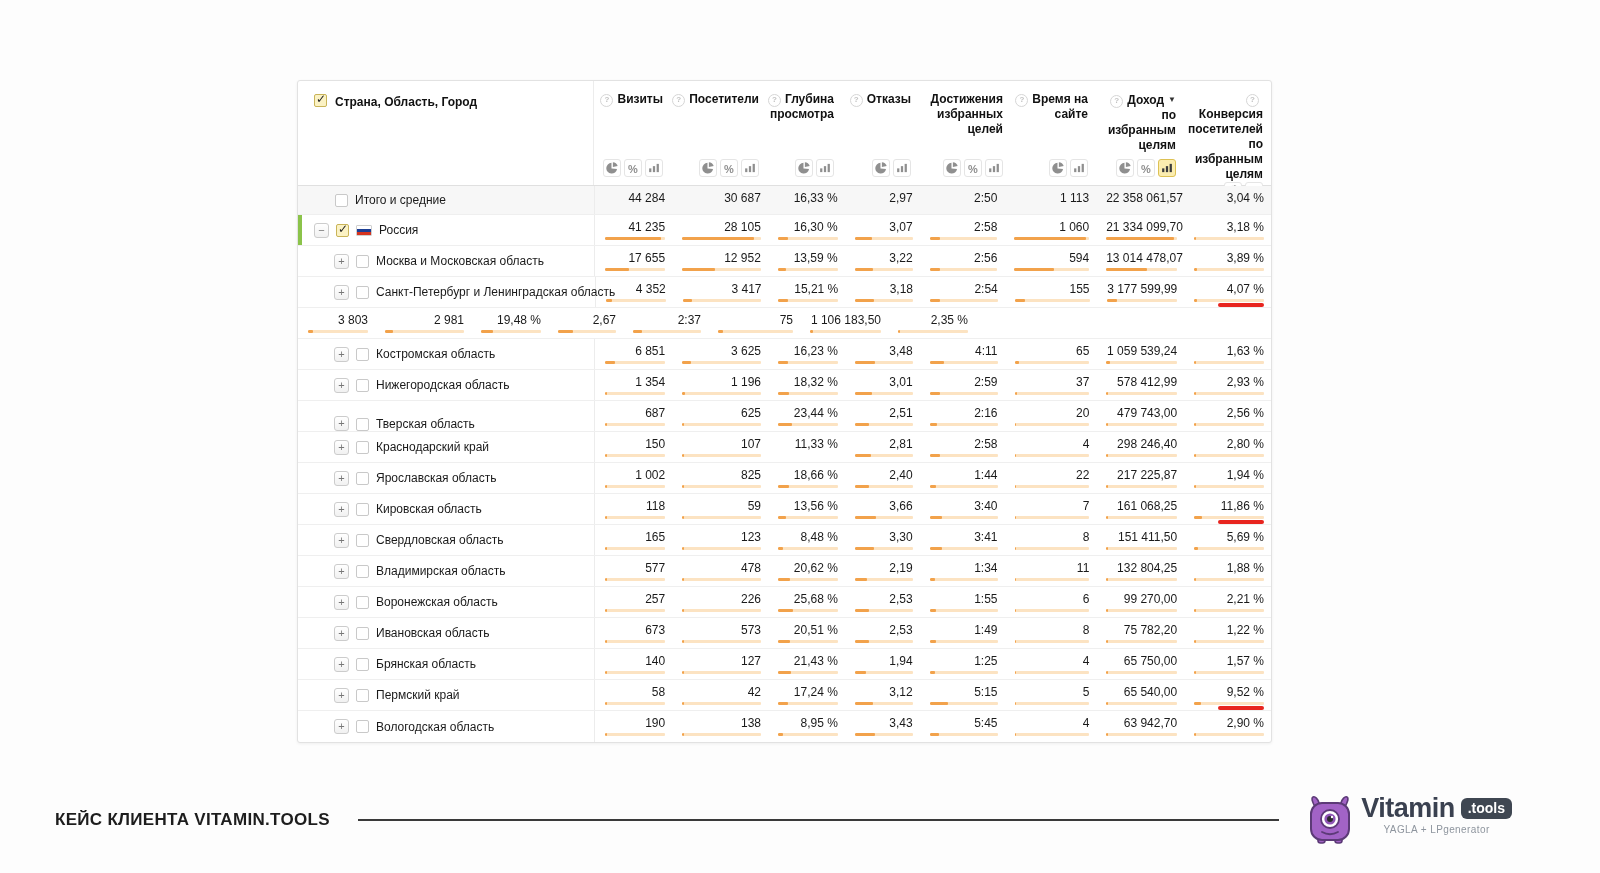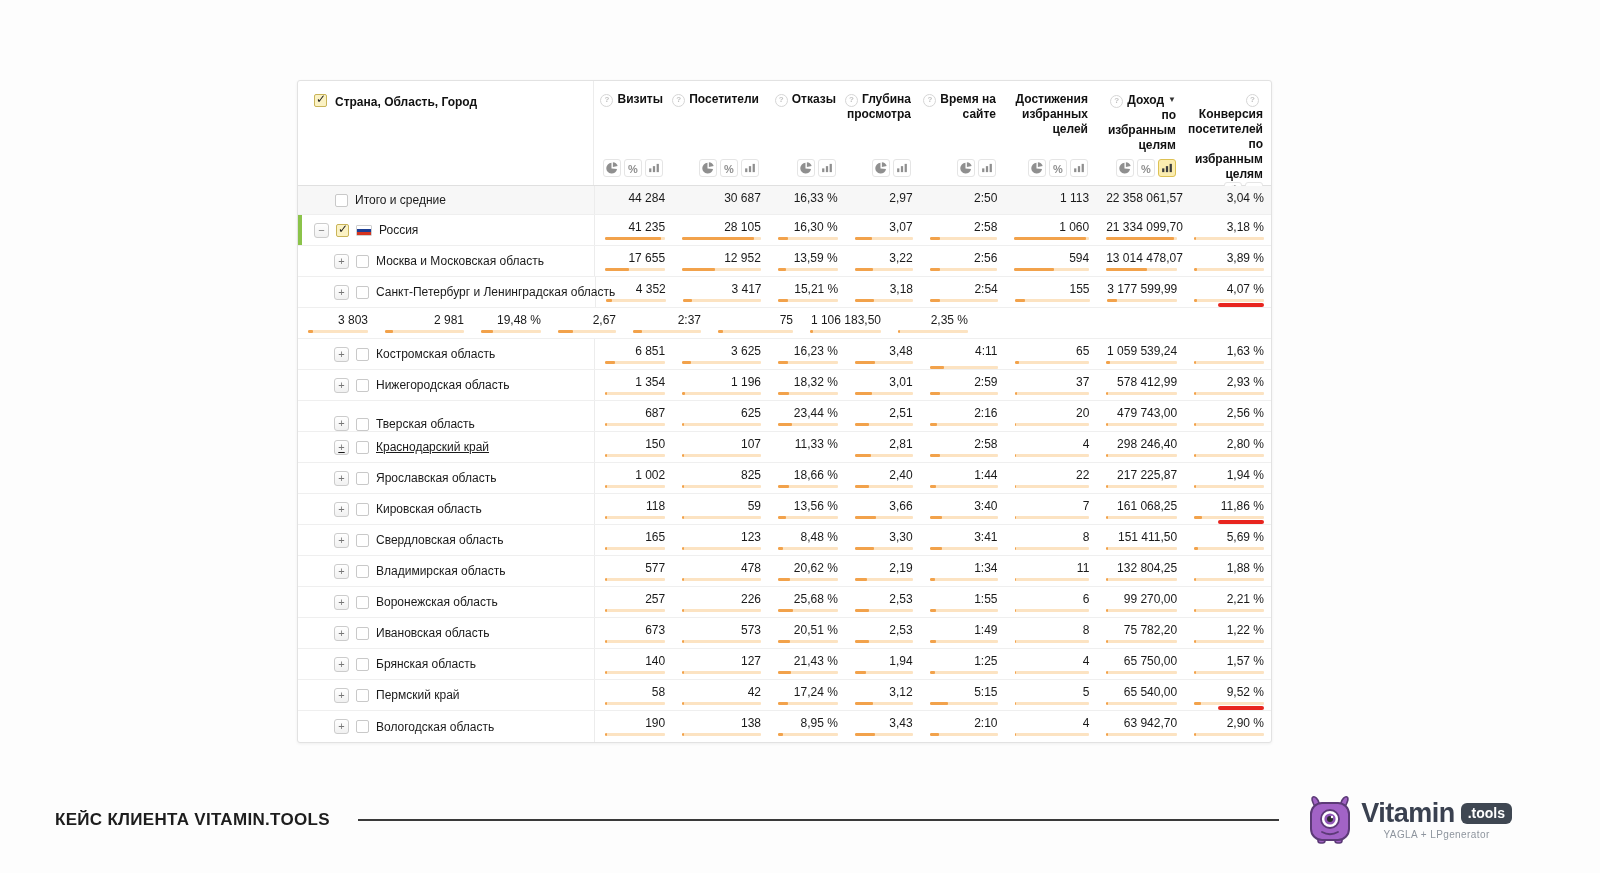--- a/index.html
+++ b/index.html
@@ -52,21 +52,21 @@
   .info-icon::before{content:"?";}
   .mcell{box-sizing:border-box;display:flex;flex-direction:column;padding:5px 7px 0 10px;}
   .mval{font-size:12px;color:#1a1a1a;text-align:right;white-space:nowrap;line-height:14px;}
   .bar-track{height:3px;background:#fce3c2;border-radius:1px;margin-top:3px;overflow:hidden;}
   .bar-fill{height:100%;background:#f2a24b;border-radius:1px;}
   .red-underline{width:46px;height:4px;background:#e8251f;border-radius:2px;margin:1px 0 0 auto;}
   
   .footer{display:flex;align-items:center;margin-top:52px;padding:0 88px 0 55px;}
   .footer-title{font-size:17px;font-weight:bold;color:#1d1d1d;letter-spacing:.3px;white-space:nowrap;}
   .footer-line{flex:1;height:2px;background:#3a3a3a;margin:0 28px;}
-  .logo{display:flex;align-items:center;gap:8px;}
+  .logo{display:flex;align-items:flex-start;gap:8px;}
   .logo-texts{display:flex;flex-direction:column;align-items:center;}
   .logo-row{display:flex;align-items:center;gap:6px;}
   .logo-wordmark{font-size:27px;font-weight:bold;color:#3a4150;letter-spacing:-.5px;line-height:26px;}
   .logo-badge{background:#3f4752;color:#fff;border-radius:6px;font-size:14px;font-weight:bold;
               padding:3px 7px 4px;line-height:14px;}
   .logo-subtitle{font-size:10px;color:#8e959e;letter-spacing:.4px;margin-top:3px;}
 </style>
 </head>
 <body>
 
@@ -112,85 +112,85 @@
             </span>
             <span class="icon-btn">
               <svg width="12" height="12" viewBox="0 0 16 16">
                 <rect x="1.5" y="8.5" width="3" height="5" fill="currentColor"></rect>
                 <rect x="6.5" y="5.5" width="3" height="8" fill="currentColor"></rect>
                 <rect x="11.5" y="2.5" width="3" height="11" fill="currentColor"></rect>
               </svg>
             </span>
           </div>
         </div>
+        <div class="mcol" style="width: 75px;">
+          <div class="hlbl"><span><span class="help-icon"></span>Глубина просмотра</span></div>
+          <div class="icon-row">
+            <span class="icon-btn">
+              <svg width="12" height="12" viewBox="0 0 16 16">
+                <path d="M7.3 8.7 L7.3 1.1 A7.2 7.2 0 1 0 14.7 9.4 Z" fill="currentColor"></path>
+                <path d="M9.2 6.8 L9.2 0.4 A7.6 7.6 0 0 1 15.6 5.2 Z" fill="currentColor"></path>
+              </svg>
+            </span>
+            <span class="icon-btn">
+              <svg width="12" height="12" viewBox="0 0 16 16">
+                <rect x="1.5" y="8.5" width="3" height="5" fill="currentColor"></rect>
+                <rect x="6.5" y="5.5" width="3" height="8" fill="currentColor"></rect>
+                <rect x="11.5" y="2.5" width="3" height="11" fill="currentColor"></rect>
+              </svg>
+            </span>
+          </div>
+        </div>
         <div class="mcol" style="width: 77px;">
           <div class="hlbl"><span><span class="help-icon"></span>Отказы</span></div>
           <div class="icon-row">
             <span class="icon-btn">
               <svg width="12" height="12" viewBox="0 0 16 16">
                 <path d="M7.3 8.7 L7.3 1.1 A7.2 7.2 0 1 0 14.7 9.4 Z" fill="currentColor"></path>
                 <path d="M9.2 6.8 L9.2 0.4 A7.6 7.6 0 0 1 15.6 5.2 Z" fill="currentColor"></path>
               </svg>
             </span>
             <span class="icon-btn">
               <svg width="12" height="12" viewBox="0 0 16 16">
                 <rect x="1.5" y="8.5" width="3" height="5" fill="currentColor"></rect>
                 <rect x="6.5" y="5.5" width="3" height="8" fill="currentColor"></rect>
                 <rect x="11.5" y="2.5" width="3" height="11" fill="currentColor"></rect>
               </svg>
             </span>
           </div>
         </div>
-        <div class="mcol" style="width: 75px;">
-          <div class="hlbl"><span><span class="help-icon"></span>Глубина просмотра</span></div>
+        <div class="mcol" style="width: 92px;">
+          <div class="hlbl"><span>Достижения избранных целей</span></div>
           <div class="icon-row">
             <span class="icon-btn">
               <svg width="12" height="12" viewBox="0 0 16 16">
                 <path d="M7.3 8.7 L7.3 1.1 A7.2 7.2 0 1 0 14.7 9.4 Z" fill="currentColor"></path>
                 <path d="M9.2 6.8 L9.2 0.4 A7.6 7.6 0 0 1 15.6 5.2 Z" fill="currentColor"></path>
               </svg>
+            </span>
+            <span class="icon-btn">
+              <span class="glyph-percent"></span>
             </span>
             <span class="icon-btn">
               <svg width="12" height="12" viewBox="0 0 16 16">
                 <rect x="1.5" y="8.5" width="3" height="5" fill="currentColor"></rect>
                 <rect x="6.5" y="5.5" width="3" height="8" fill="currentColor"></rect>
                 <rect x="11.5" y="2.5" width="3" height="11" fill="currentColor"></rect>
               </svg>
             </span>
           </div>
         </div>
         <div class="mcol" style="width: 85px;">
           <div class="hlbl"><span><span class="help-icon"></span>Время на сайте</span></div>
           <div class="icon-row">
             <span class="icon-btn">
               <svg width="12" height="12" viewBox="0 0 16 16">
                 <path d="M7.3 8.7 L7.3 1.1 A7.2 7.2 0 1 0 14.7 9.4 Z" fill="currentColor"></path>
                 <path d="M9.2 6.8 L9.2 0.4 A7.6 7.6 0 0 1 15.6 5.2 Z" fill="currentColor"></path>
               </svg>
-            </span>
-            <span class="icon-btn">
-              <svg width="12" height="12" viewBox="0 0 16 16">
-                <rect x="1.5" y="8.5" width="3" height="5" fill="currentColor"></rect>
-                <rect x="6.5" y="5.5" width="3" height="8" fill="currentColor"></rect>
-                <rect x="11.5" y="2.5" width="3" height="11" fill="currentColor"></rect>
-              </svg>
-            </span>
-          </div>
-        </div>
-        <div class="mcol" style="width: 92px;">
-          <div class="hlbl"><span>Достижения избранных целей</span></div>
-          <div class="icon-row">
-            <span class="icon-btn">
-              <svg width="12" height="12" viewBox="0 0 16 16">
-                <path d="M7.3 8.7 L7.3 1.1 A7.2 7.2 0 1 0 14.7 9.4 Z" fill="currentColor"></path>
-                <path d="M9.2 6.8 L9.2 0.4 A7.6 7.6 0 0 1 15.6 5.2 Z" fill="currentColor"></path>
-              </svg>
-            </span>
-            <span class="icon-btn">
-              <span class="glyph-percent"></span>
             </span>
             <span class="icon-btn">
               <svg width="12" height="12" viewBox="0 0 16 16">
                 <rect x="1.5" y="8.5" width="3" height="5" fill="currentColor"></rect>
                 <rect x="6.5" y="5.5" width="3" height="8" fill="currentColor"></rect>
                 <rect x="11.5" y="2.5" width="3" height="11" fill="currentColor"></rect>
               </svg>
             </span>
           </div>
         </div>
@@ -507,21 +507,21 @@
           <div class="bar-track">
             <div class="bar-fill" style="width: 16.2%;"></div>
           </div>
         </div>
         <div class="mcell" style="width: 75px;">
           <div class="mval">3,48</div>
           <div class="bar-track">
             <div class="bar-fill" style="width: 34.8%;"></div>
           </div>
         </div>
-        <div class="mcell" style="width: 85px; justify-content: space-between;">
+        <div class="mcell" style="width: 85px;">
           <div class="mval">4:11</div>
           <div class="bar-track">
             <div class="bar-fill" style="width: 20.9%;"></div>
           </div>
         </div>
         <div class="mcell" style="width: 92px;">
           <div class="mval">65</div>
           <div class="bar-track">
             <div class="bar-fill" style="width: 5.8%;"></div>
           </div>
@@ -643,21 +643,21 @@
           </div>
         </div>
         <div class="mcell" style="width: 87px;">
           <div class="mval">2,56 %</div>
           <div class="bar-track">
             <div class="bar-fill" style="width: 2.6%;"></div>
           </div>
         </div>
       </div>
       <div class="row">
-        <div class="name-cell" style="padding-left: 36px; text-decoration: underline;">
+        <div class="name-cell" style="padding-left: 36px;">
           <span class="expander plus"></span>
           <span class="checkbox"></span>
           <span class="rowlbl">Краснодарский край</span>
         </div>
         <div class="mcell" style="width: 77px;">
           <div class="mval">150</div>
           <div class="bar-track">
             <div class="bar-fill" style="width: 2.5%;"></div>
           </div>
         </div>
@@ -1170,21 +1170,21 @@
             <div class="bar-fill" style="width: 8.9%;"></div>
           </div>
         </div>
         <div class="mcell" style="width: 75px;">
           <div class="mval">3,43</div>
           <div class="bar-track">
             <div class="bar-fill" style="width: 34.3%;"></div>
           </div>
         </div>
         <div class="mcell" style="width: 85px;">
-          <div class="mval">2:10</div>
+          <div class="mval">5:45</div>
           <div class="bar-track">
             <div class="bar-fill" style="width: 13.8%;"></div>
           </div>
         </div>
         <div class="mcell" style="width: 92px;">
           <div class="mval">4</div>
           <div class="bar-track">
             <div class="bar-fill" style="width: 2.5%;"></div>
           </div>
         </div>

